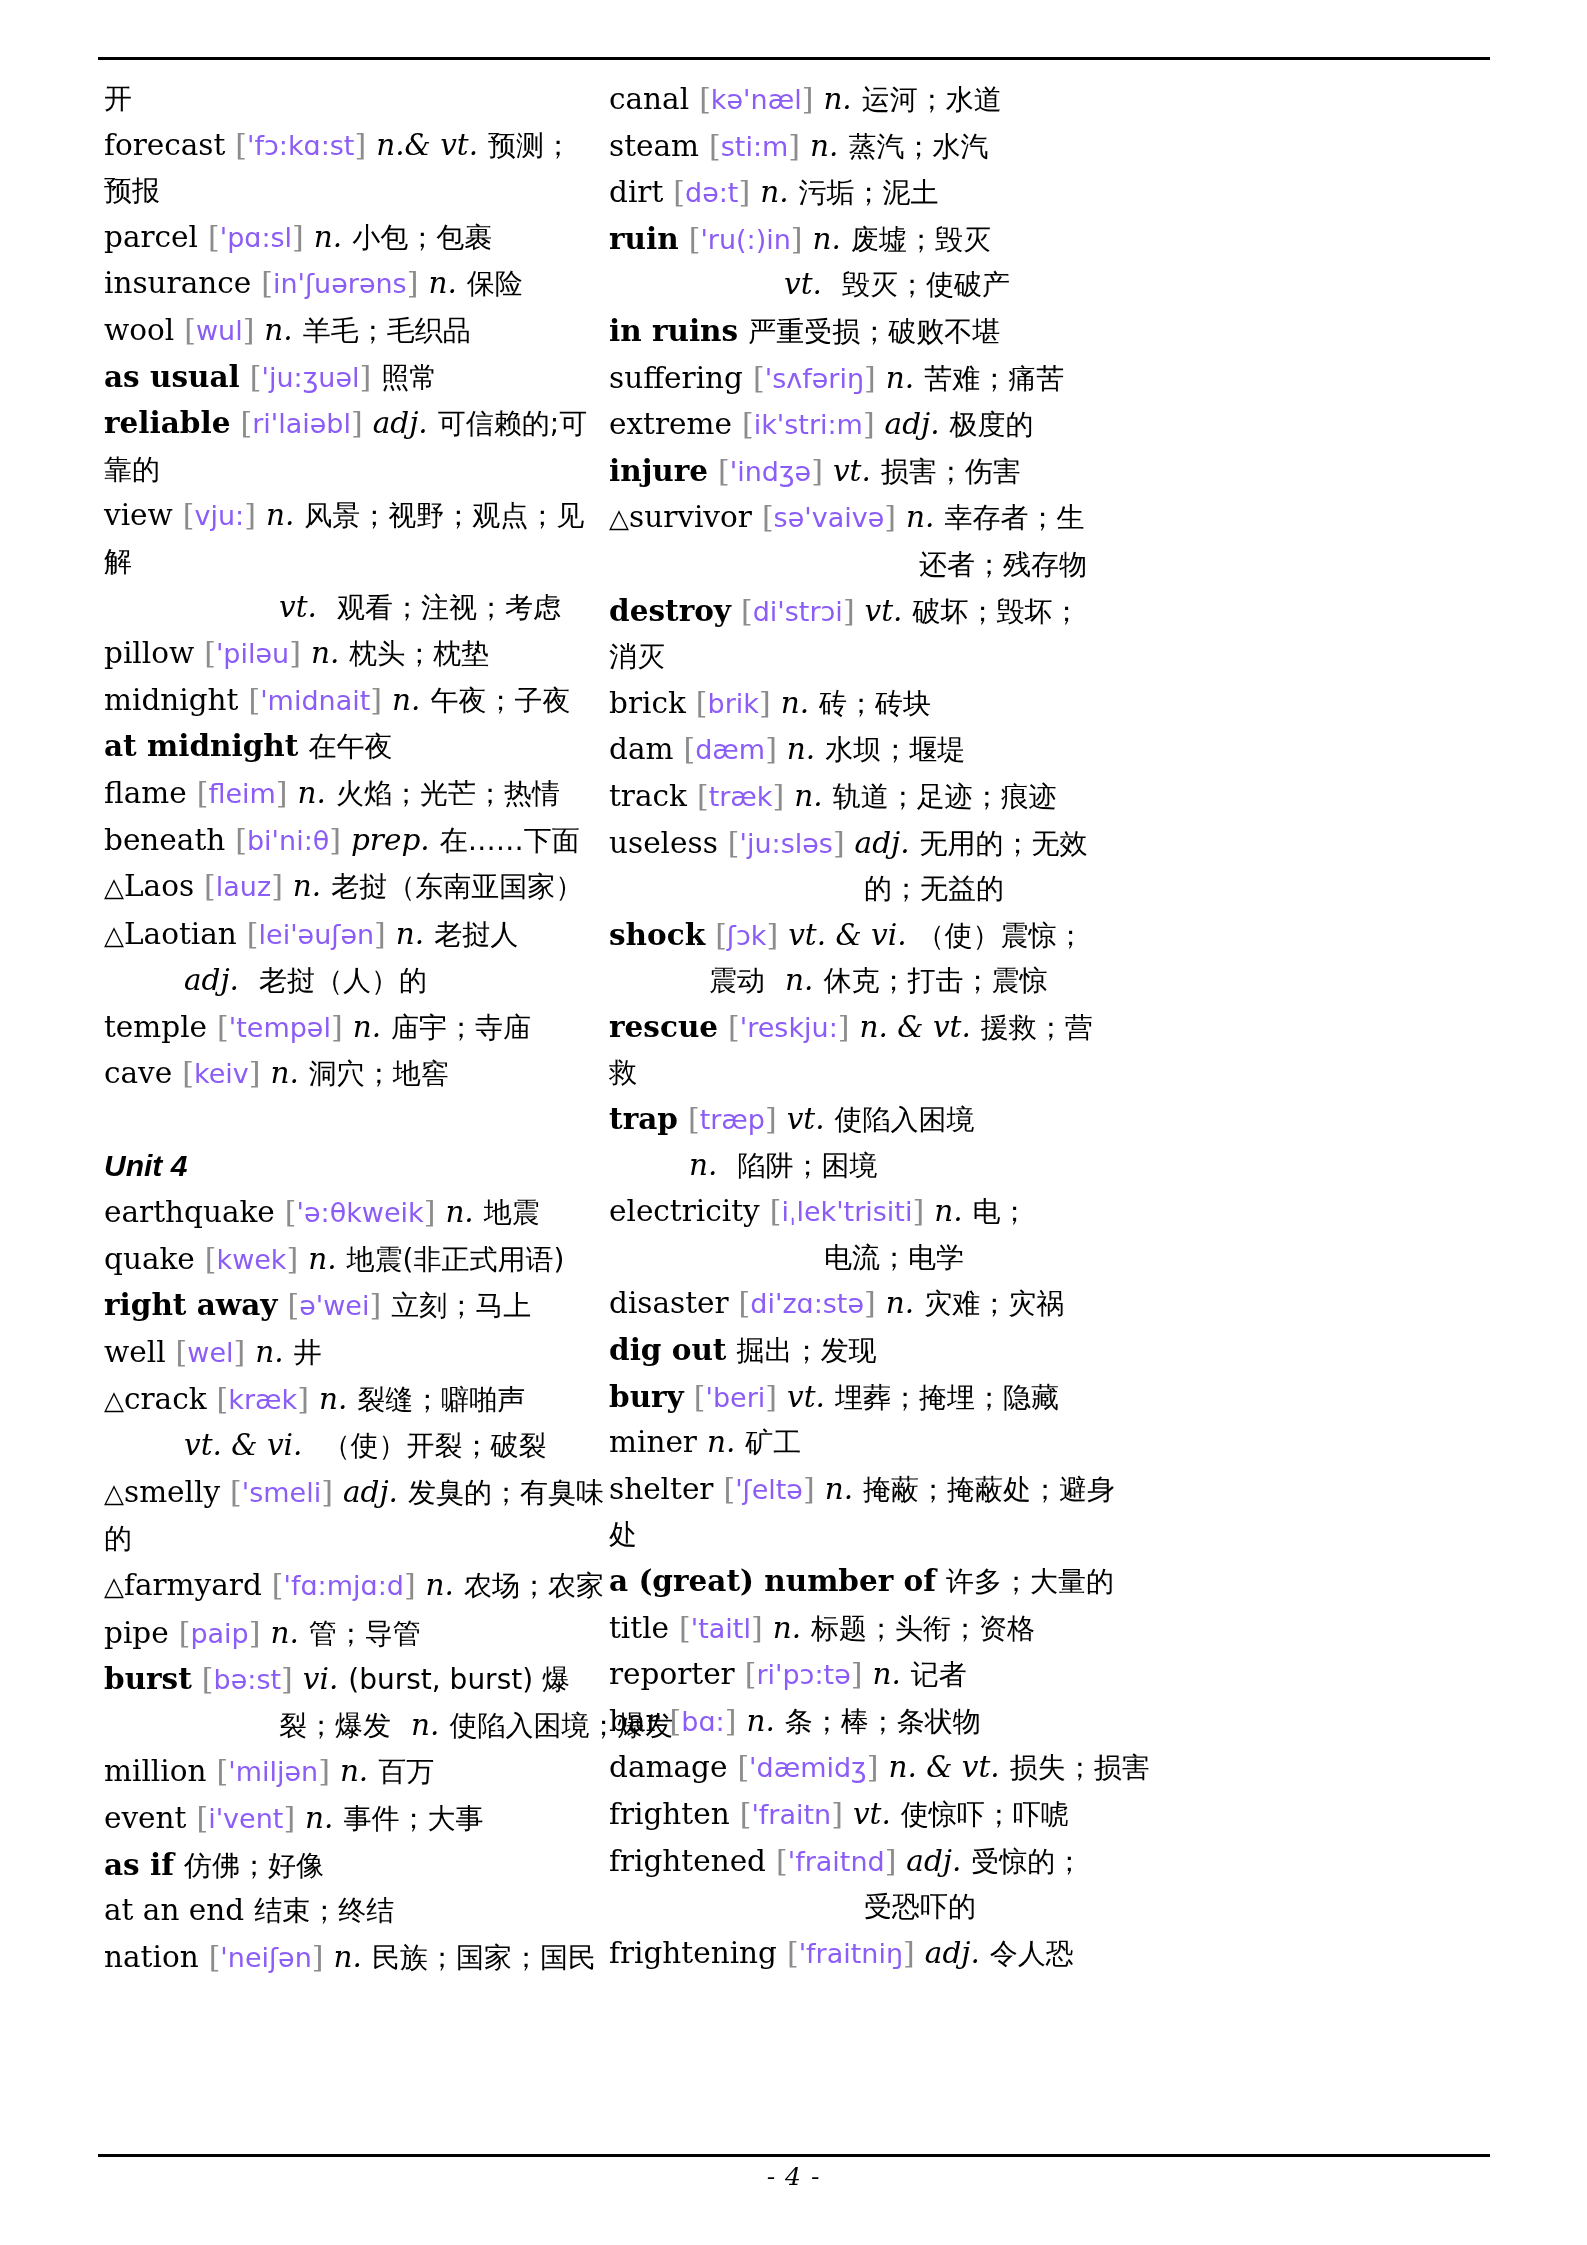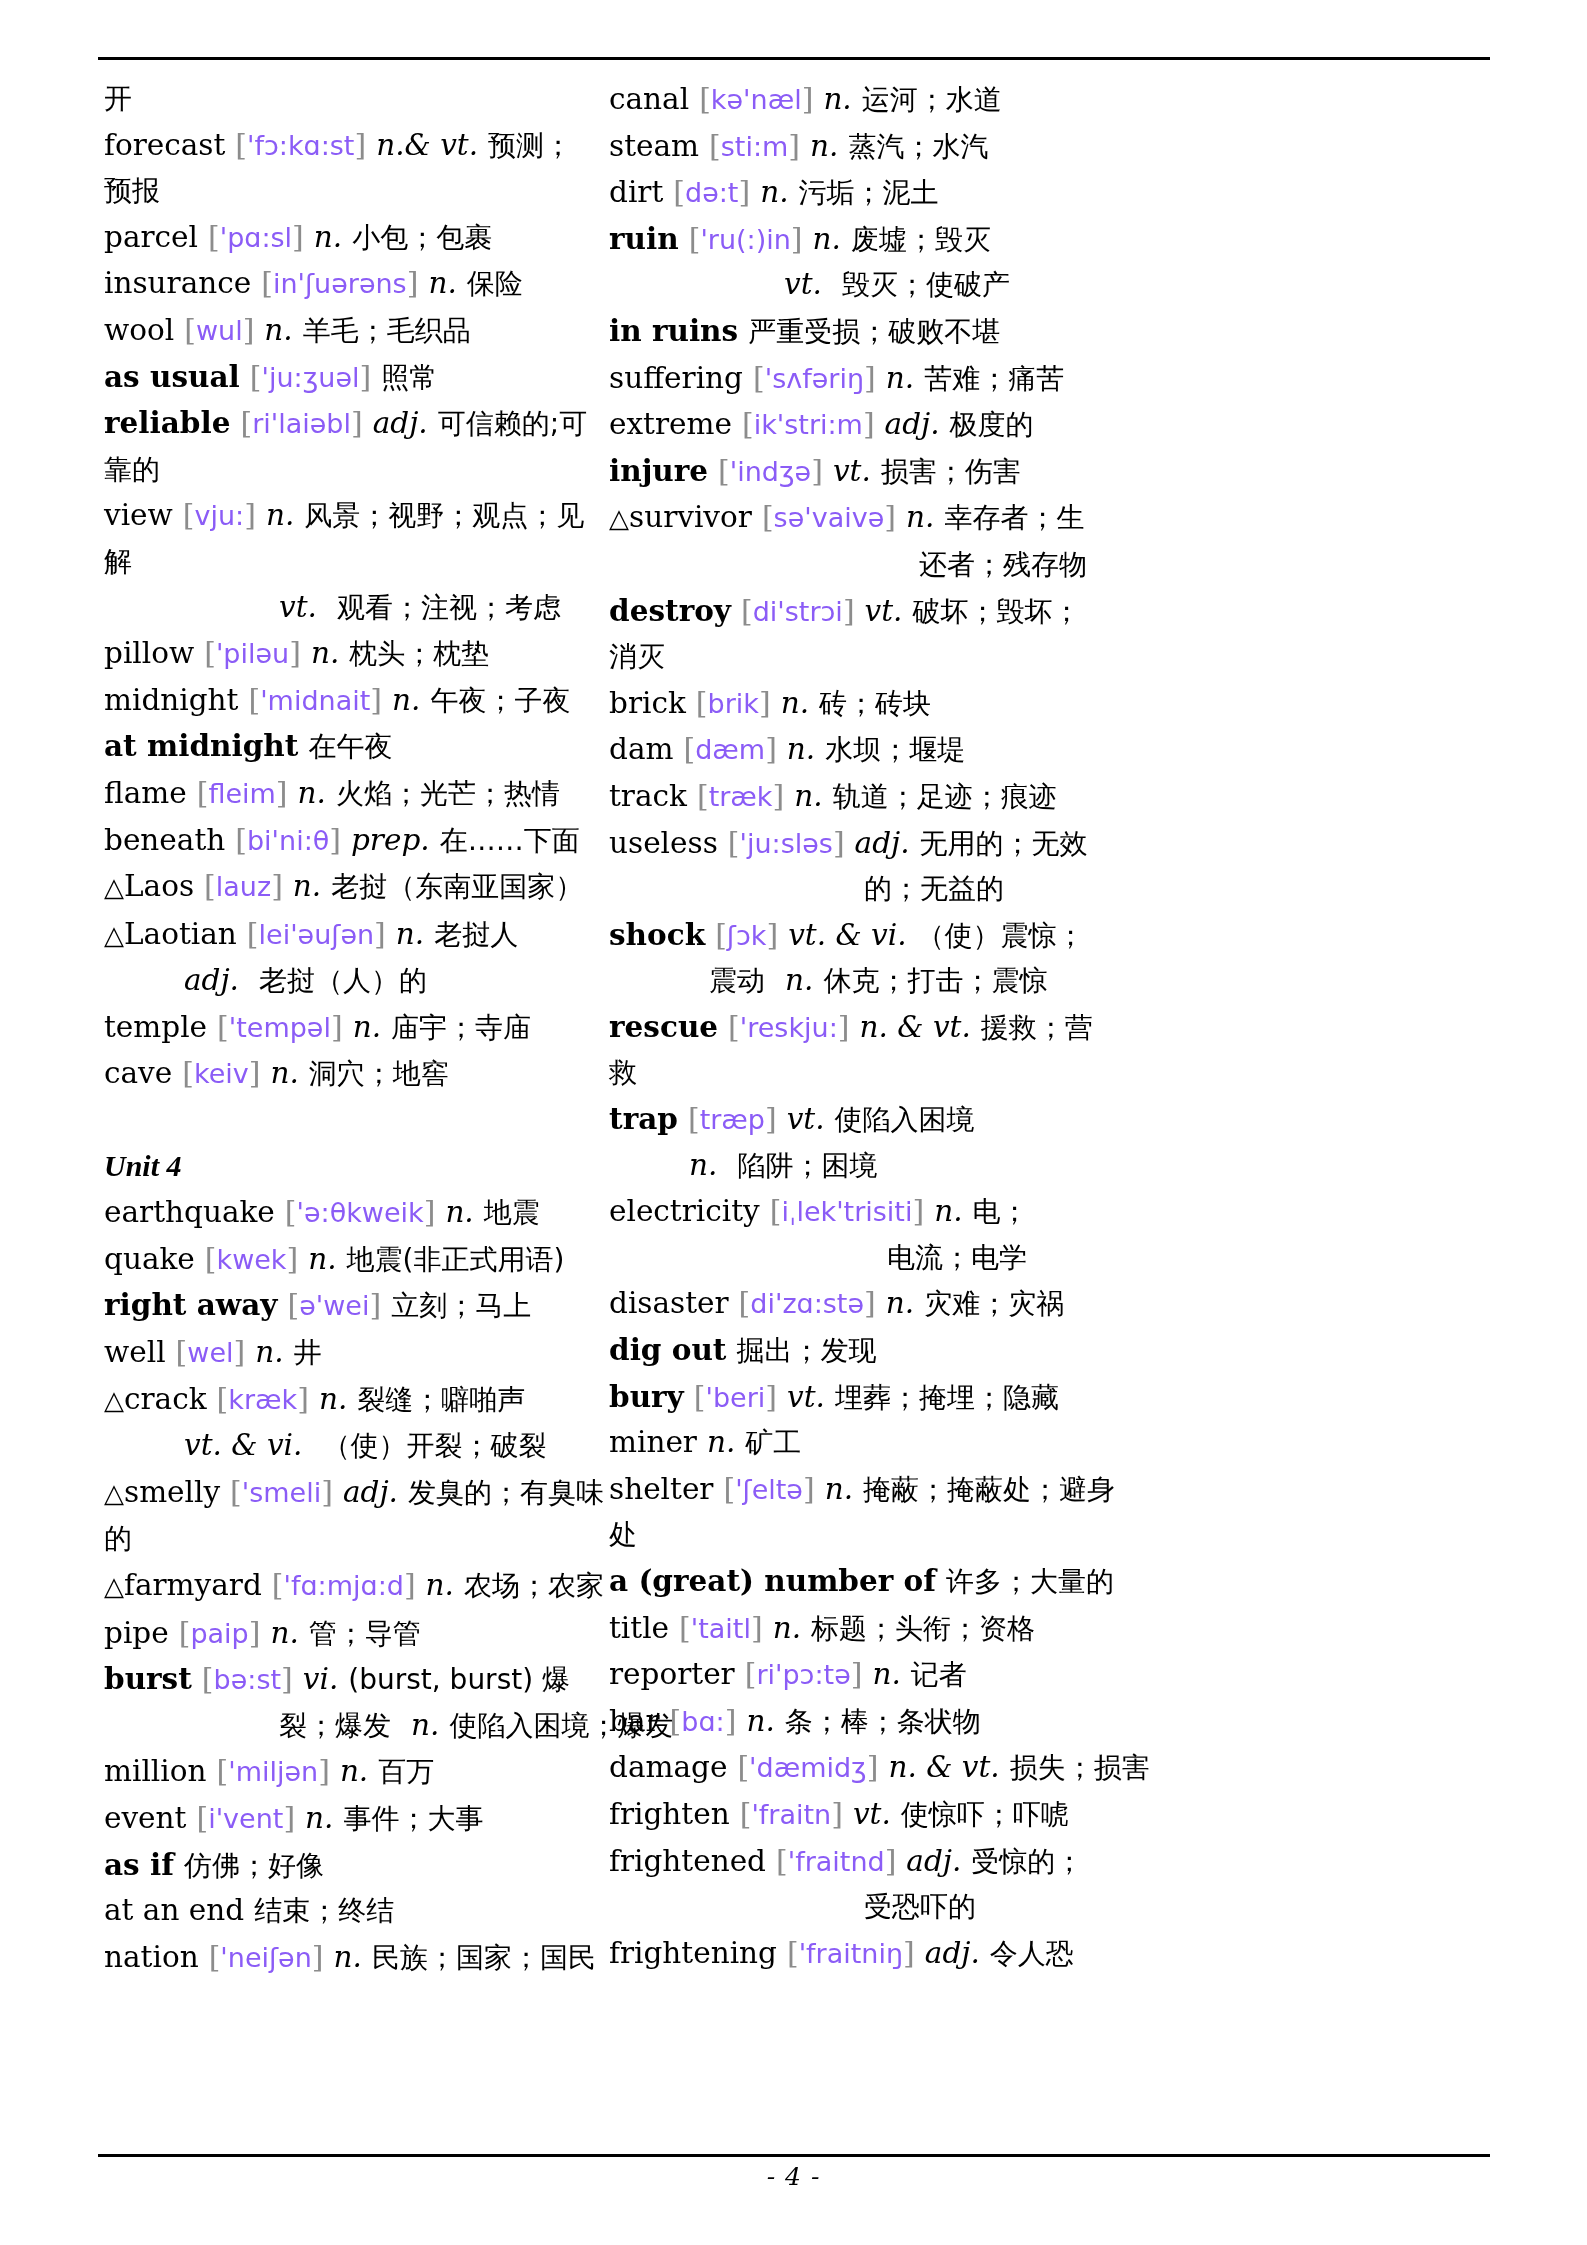--- a/index.html
+++ b/index.html
@@ -66,21 +66,21 @@
     letter-spacing: 0px;
   }
 
   
   .ind-1 { padding-left: 0px; }
   .ind-3 { padding-left: 80px; }
   .ind-4 { padding-left: 175px; }
   .ind-5 { padding-left: 310px; }
   .ind-7 { padding-left: 100px; }
   .ind-8 { padding-left: 255px; }
-  .ind-9 { padding-left: 215px; text-align: center; }
+  .ind-9 { padding-left: 215px; }
 
   .blank {
     height: 45.6px;
   }
 
   .w {              
     font-family: "DejaVu Serif", "Liberation Serif", serif;
   }
   .wb {             
     font-weight: bold;
@@ -104,21 +104,21 @@
     font-size: 28px;
   }
   .tri {            
     font-family: "DejaVu Sans", "Liberation Sans", sans-serif;
     font-size: 26px;
   }
   .unit {
     font-style: italic;
     font-weight: bold;
     font-size: 30px;
-    font-family: Liberation Serif, serif;
+    font-family: Liberation Sans, sans-serif;
   }
   .sp { display: inline-block; width: 10px; }
   .sp2 { display: inline-block; width: 20px; }
 </style>
 </head>
 <body>
 
 <div class="page">
 
   <div class="rule-top"></div>

